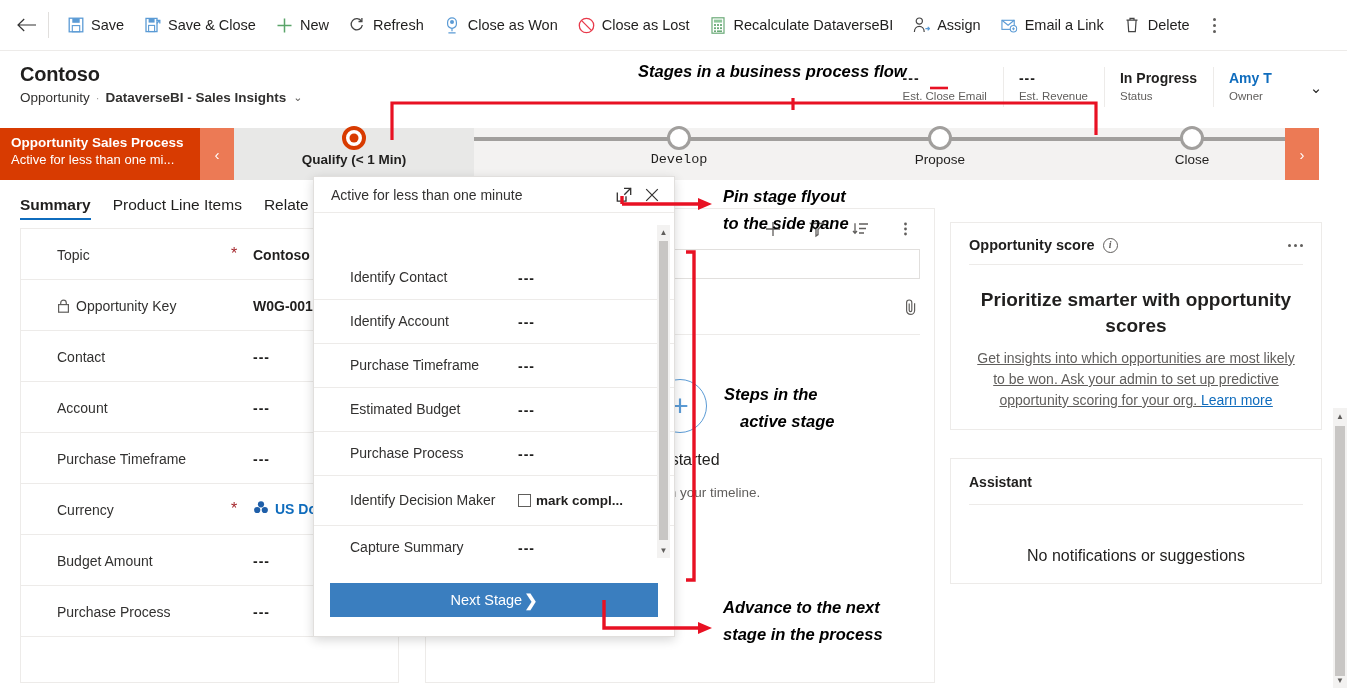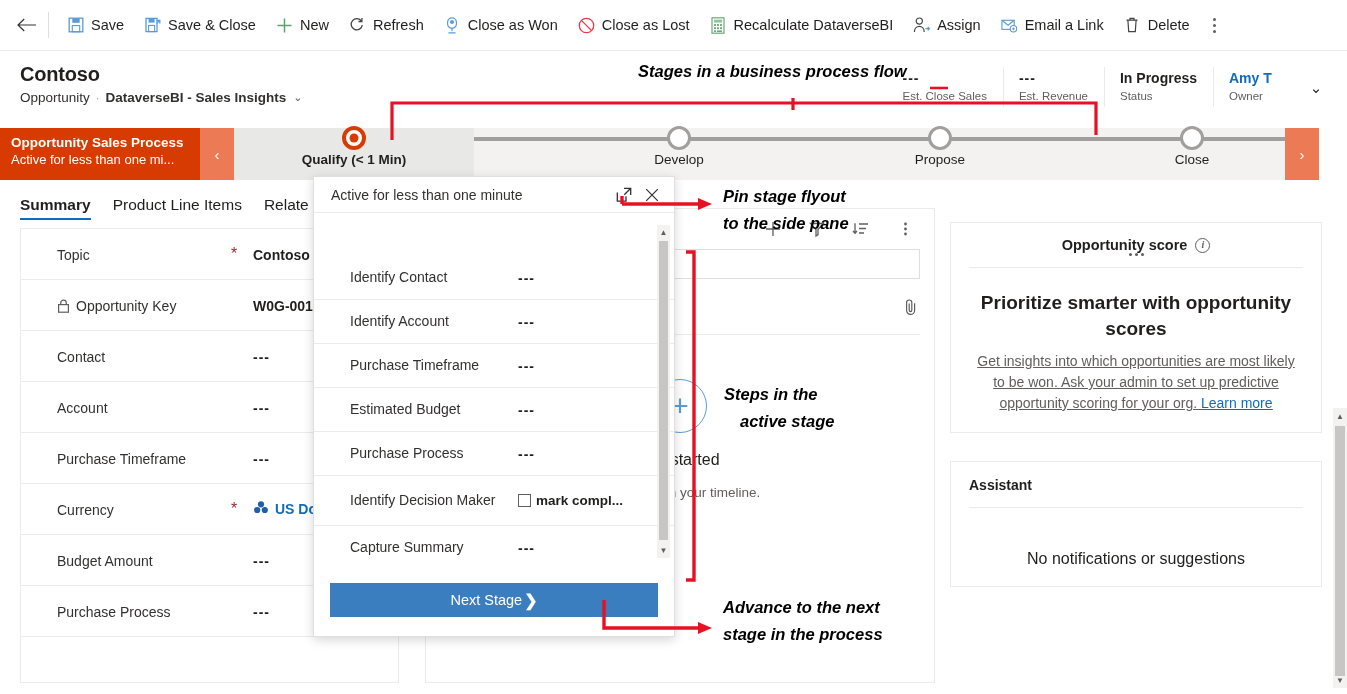--- a/index.html
+++ b/index.html
@@ -158,21 +158,21 @@
     color:#5b9bd5; font-size:30px; font-weight:300; line-height:1;
   }
   .mid-empty-title { margin-top:18px; font-size:16px; color:#201f1e; }
   .mid-empty-sub { margin-top:16px; font-size:13.5px; color:#605e5c; }
 
   
   .col-right { position:absolute; left:950px; top:42px; width:372px; }
   .rcard { border:1px solid #edebe9; background:#fff; margin-bottom:28px; padding:14px 18px 18px 18px; }
   .rcard-head {
     display:flex; align-items:center; justify-content:space-between;
-    border-bottom:1px solid #edebe9; padding-bottom:11px;flex-direction:column;
+    border-bottom:1px solid #edebe9; padding-bottom:11px;
   }
   .rcard-title { font-size:14.5px; font-weight:700; color:#201f1e; display:flex; align-items:center; gap:8px; }
   .info-circle {
     width:15px; height:15px; border-radius:50%; border:1.2px solid #605e5c;
     font-size:10px; color:#605e5c; display:flex; align-items:center; justify-content:center;
     font-style:italic; font-family:"Liberation Serif", serif; line-height:1;
   }
   .rcard-dots { display:flex; gap:3px; align-items:center; }
   .rcard-dots i { width:3px; height:3px; border-radius:50%; background:#605e5c; display:block; }
   .score-head {
@@ -382,21 +382,21 @@
       <div class="rec-sub">
         <span>Opportunity</span>
         <span class="dot">·</span>
         <span class="app-name">DataverseBI - Sales Insights</span>
         <span class="chev">⌄</span>
       </div>
     </div>
     <div class="rechdr-right">
       <div class="hdr-field">
         <div class="hdr-val muted">---</div>
-        <div class="hdr-lbl">Est. Close Sales</div>
+        <div class="hdr-lbl">Est. Close Email</div>
       </div>
       <div class="hdr-field">
         <div class="hdr-val muted">---</div>
         <div class="hdr-lbl">Est. Revenue</div>
       </div>
       <div class="hdr-field">
         <div class="hdr-val">In Progress</div>
         <div class="hdr-lbl">Status</div>
       </div>
       <div class="hdr-field">
@@ -414,21 +414,21 @@
     </div>
     <div class="bpf-prev">‹</div>
 
     <div class="bpf-track">
       <div class="bpf-rail"></div>
 
       <div class="bpf-stage active" style="left:0px; width:240px;">
         <div class="bpf-node active"></div>
         <div class="lbl">Qualify  (&lt; 1 Min)</div>
       </div>
-      <div class="bpf-stage" style="left:325px; width:240px;">
+      <div class="bpf-stage" style="left:325px; width:240px;font-family:Liberation Mono, monospace;">
         <div class="bpf-node"></div>
         <div class="lbl">Develop</div>
       </div>
       <div class="bpf-stage" style="left:586px; width:240px;">
         <div class="bpf-node"></div>
         <div class="lbl">Propose</div>
       </div>
       <div class="bpf-stage" style="left:838px; width:240px;">
         <div class="bpf-node"></div>
         <div class="lbl">Close</div>

